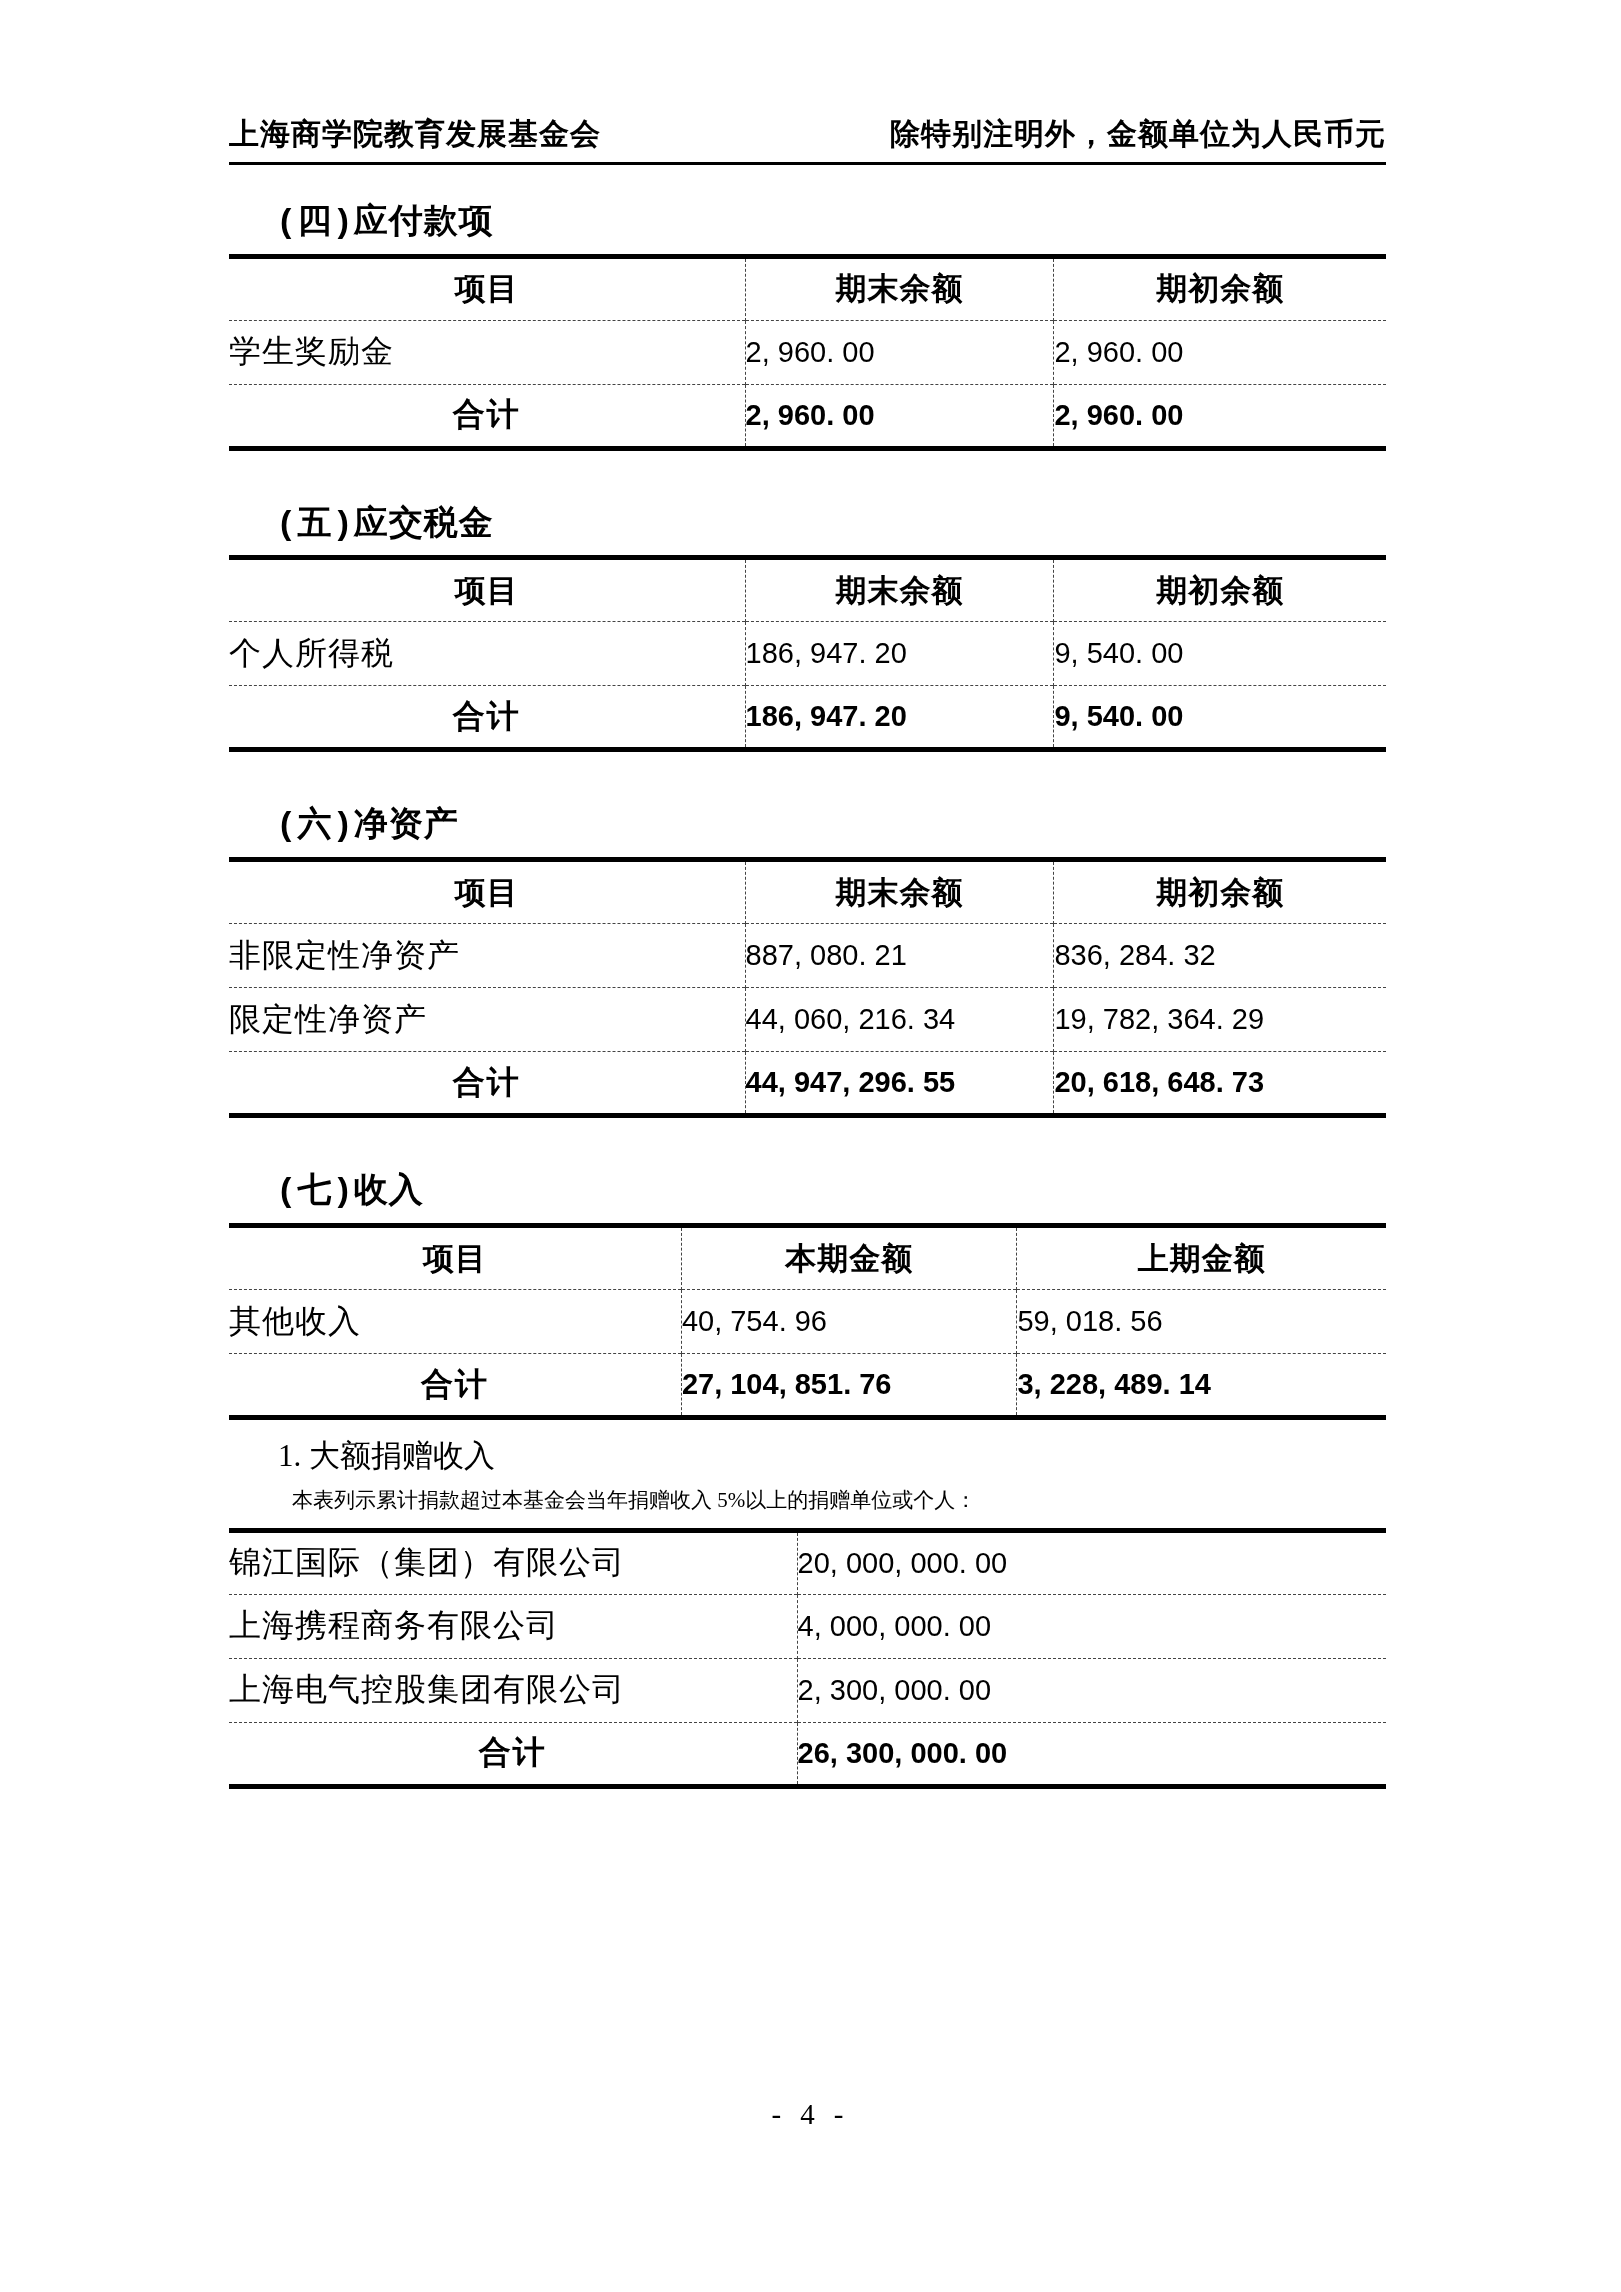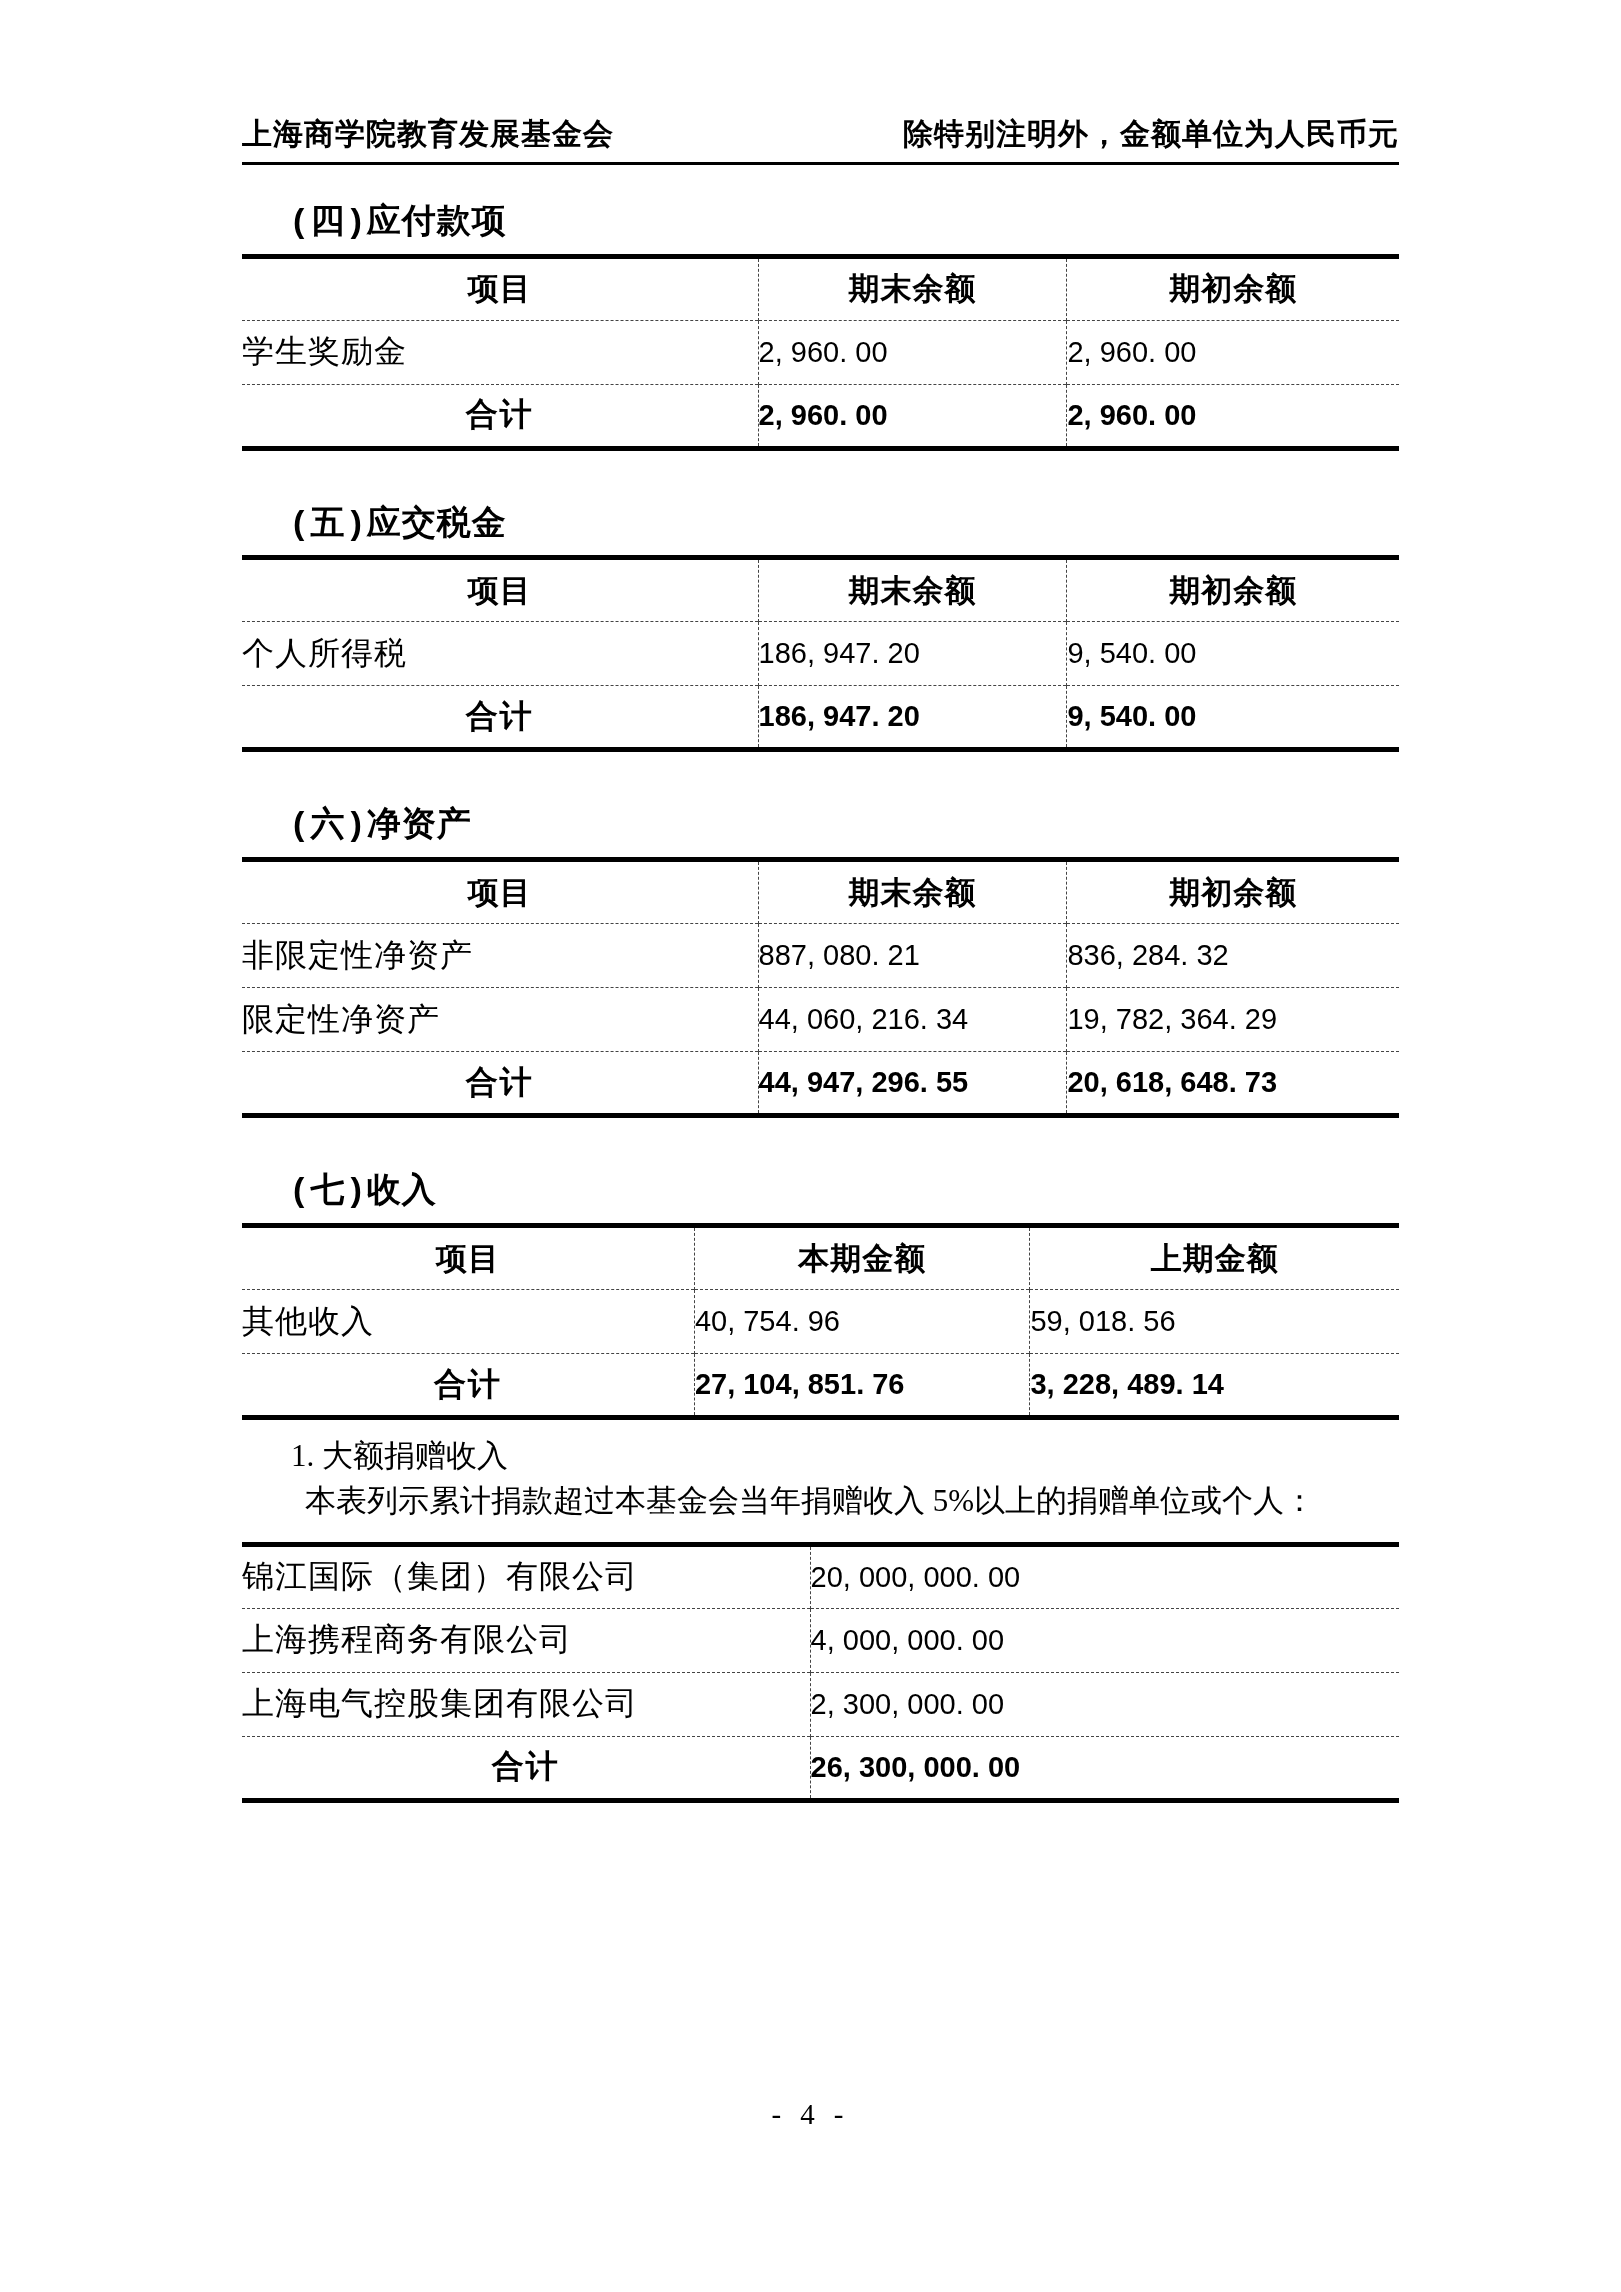--- a/index.html
+++ b/index.html
@@ -10,21 +10,21 @@
   body {
     width: 1621px;
     height: 2293px;
     position: relative;
     color: #000;
     font-family: "Liberation Serif", serif;
     overflow: hidden;
   }
   .page-inner {
     position: absolute;
-    left: 242px;
+    left: 229px;
     top: 0;
     width: 1157px;
   }
   
   .doc-header {
     margin-top: 114px;
     display: flex;
     justify-content: space-between;
     align-items: flex-end;
     border-bottom: 3.9px solid #000;
@@ -46,22 +46,22 @@
     margin: 49px 0 9.8px 47px;
     letter-spacing: 1px;
   }
   .section-title.first { margin-top: 33px; }
   .note-line1 {
     font-size: 31px;
     margin: 13.7px 0 0 49px;
     line-height: 43px;
   }
   .note-line2 {
-    font-size: 31px;
-    margin: 2px 0 20px 63px;
+    font-size: 21px;
+    margin: 2px 0 6px 63px;
     line-height: 43px;
   }
   
   table.fin-table {
     width: 100%;
     border-collapse: collapse;
     table-layout: fixed;
     border-top: 5.9px solid #000;
     border-bottom: 5.9px solid #000;
   }

